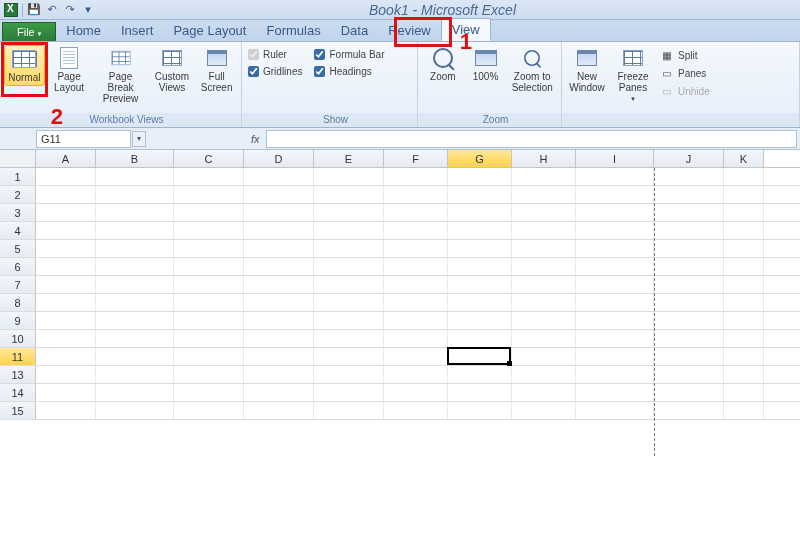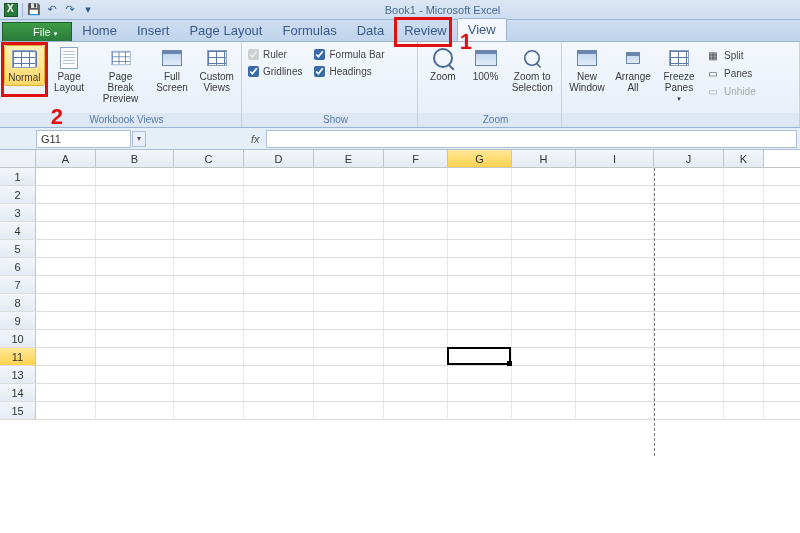--- a/index.html
+++ b/index.html
@@ -5,25 +5,25 @@
 * { box-sizing: border-box; margin: 0; padding: 0; font-family: 'Segoe UI', Tahoma, sans-serif; }
 body { width: 800px; height: 533px; overflow: hidden; background: #fff; font-size: 11px; color: #333; }
 
 
 .titlebar { height: 20px; background: linear-gradient(#dce7f5,#cdddf0); display: flex; align-items: center; padding: 0 4px; border-bottom: 1px solid #9db4d1; }
 .app-icon { width: 14px; height: 14px; background: #2a7b3b; border: 1px solid #1a5526; position: relative; margin-right: 2px; }
 .app-icon::after { content:"X"; position:absolute; top:-1px; left:2px; font-size:10px; font-weight:bold; color:#fff; }
 .qat-btn { width: 18px; height: 16px; display:flex; align-items:center; justify-content:center; color:#3a5a8a; font-size:11px; }
 .qat-sep { width:1px; height:14px; background:#a0b4cf; margin:0 2px; }
 .title-spacer { flex: 1; }
-.title-text { color:#4a6a95; font-size:11px; padding-right:8px; }
+.title-text { color:#4a6a95; font-size:14px; padding-right:8px;font-style:italic; }
 
 
 .tabstrip { height: 22px; background: linear-gradient(#cdddf0,#c0d4ec); display:flex; align-items:flex-end; padding:0 2px; border-bottom:1px solid #9db4d1; }
-.file-tab { background: linear-gradient(#3d9b44,#2a7b3b); color:#fff; padding:3px 14px 3px 30px; font-size:11px; border:1px solid #1f602a; border-bottom:none; display:flex; align-items:flex-end; gap:3px; }
+.file-tab { background: linear-gradient(#3d9b44,#2a7b3b); color:#fff; padding:3px 14px 3px 14px; font-size:11px; border:1px solid #1f602a; border-bottom:none; display:flex; align-items:flex-end; gap:3px; }
 .file-tab .tri { font-size:7px; }
 .tab { padding:3px 10px; color:#3a5a8a; font-size:13px; position:relative; }
 .tab.active { background:#f4f8fd; border:1px solid #9db4d1; border-bottom:1px solid #f4f8fd; border-radius:2px 2px 0 0; }
 
 
 .ribbon { height: 86px; background: linear-gradient(#f4f8fd,#e6eef8); border-bottom:1px solid #9db4d1; display:flex; }
 .group { border-right:1px solid #c3d3e6; display:flex; flex-direction:column; height:100%; }
 .group-body { flex:1; display:flex; align-items:flex-start; padding:3px 4px 0 4px; gap:4px; }
 .group-title { text-align:center; font-size:10px; color:#5a7ba8; padding:1px 0 2px 12px; background:rgba(200,215,235,.3); }
 .bigbtn { display:flex; flex-direction:column; align-items:center; width:42px; padding:2px 1px; gap:2px; font-size:10px; color:#3a3a3a; text-align:center; line-height:1.1; }
@@ -136,31 +136,31 @@
       </div>
       <div class="bigbtn" style="width:56px">
         <div class="ico">
             <div class="i-grid" style="transform:scale(.8)"></div>
           </div>
         <span style="white-space:pre-line">Page Break
 Preview</span>
       </div>
       <div class="bigbtn">
         <div class="ico">
+            <div class="i-grid" style="width:20px;height:16px"></div>
+          </div>
+        <span style="white-space:pre-line">Custom
+Views</span>
+      </div>
+      <div class="bigbtn">
+        <div class="ico">
             <div class="i-win"></div>
           </div>
         <span style="white-space:pre-line">Full
 Screen</span>
-      </div>
-      <div class="bigbtn">
-        <div class="ico">
-            <div class="i-grid" style="width:20px;height:16px"></div>
-          </div>
-        <span style="white-space:pre-line">Custom
-Views</span>
       </div>
     </div>
     <div class="group-title">Workbook Views</div>
   </div>
 
   <div class="group" style="width:176px">
     <div class="group-body">
       <div class="chkcol">
         <label class="chk">
             <input type="checkbox" checked="" disabled="" style="">
@@ -211,27 +211,20 @@
   </div>
 
   <div class="group" style="flex:1">
     <div class="group-body">
       <div class="bigbtn">
         <div class="ico">
             <div class="i-win"></div>
           </div>
         <span style="white-space:pre-line">New
 Window</span>
-      </div>
-      <div class="bigbtn">
-        <div class="ico">
-            <div class="i-win" style="width:14px;height:12px"></div>
-          </div>
-        <span style="white-space:pre-line">Arrange
-All</span>
       </div>
       <div class="bigbtn">
         <div class="ico">
             <div class="i-grid" style="width:20px;height:16px"></div>
           </div>
         <span style="white-space:pre-line">Freeze
 Panes</span>
           <span style="font-size:7px"> ▾</span>
       </div>
       <div class="wincol">

